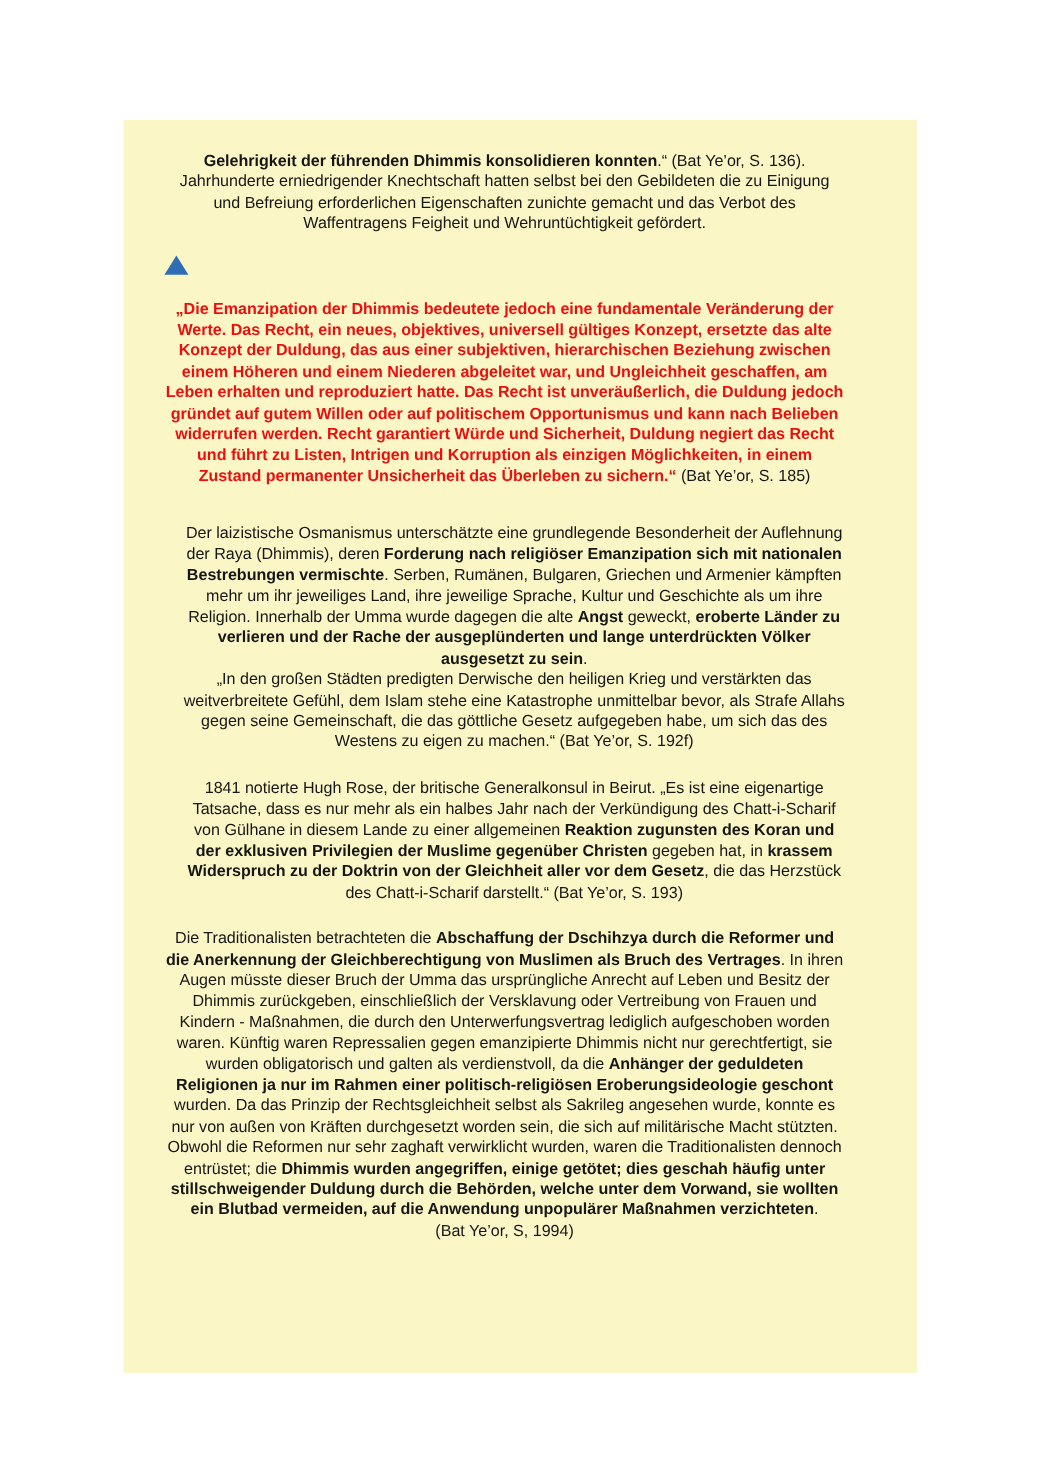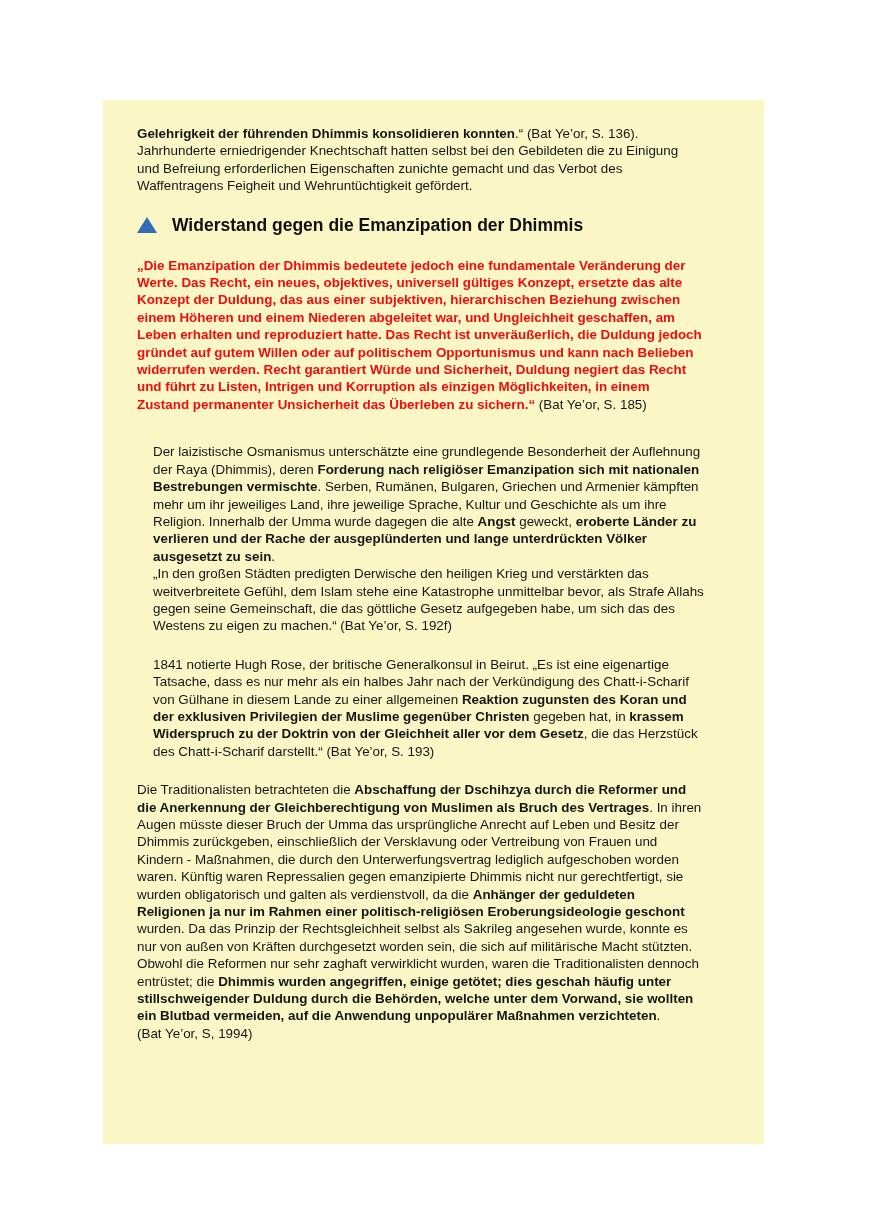--- a/index.html
+++ b/index.html
@@ -13,21 +13,21 @@
     position:absolute;left:103px;top:100px;
     width:661px;height:1044px;
     box-sizing:border-box;
     padding:25px 60px 0 34px;
     background:#FAF6C5;
     color:#161616;
     font-size:13.4px;
     line-height:17.4px;
     overflow:hidden;
   }
-  .para{margin:0 0 18px 0;}
+  .para{margin:0 0 18px 0;text-align:center;}
   .mb19{margin-bottom:30px;}
   .mb21{margin-bottom:21px;margin-left:16px;}
   .mb0{margin-bottom:0;}
   .b{font-weight:bold;}
   .red{color:#EE0E0E;}
   .heading{
     display:flex;align-items:center;gap:15px;
     margin:15px 0 20px 0;
   }
   .tri{
@@ -46,21 +46,20 @@
 </style>
 </head>
 <body>
 
 <div class="panel">
 
   <div class="para"><span class="b">Gelehrigkeit der führenden Dhimmis konsolidieren konnten</span><span>.“ (Bat Ye’or, S. 136). Jahrhunderte erniedrigender Knechtschaft hatten selbst bei den Gebildeten die zu Einigung und Befreiung erforderlichen Eigenschaften zunichte gemacht und das Verbot des Waffentragens Feigheit und Wehruntüchtigkeit gefördert.</span></div>
 
   <div class="heading">
     <span class="tri"></span>
-    <span class="heading-text">Widerstand gegen die Emanzipation der Dhimmis</span>
   </div>
 
   <div class="para mb19"><span class="b red">„Die Emanzipation der Dhimmis bedeutete jedoch eine fundamentale Veränderung der Werte. Das Recht, ein neues, objektives, universell gültiges Konzept, ersetzte das alte Konzept der Duldung, das aus einer subjektiven, hierarchischen Beziehung zwischen einem Höheren und einem Niederen abgeleitet war, und Ungleichheit geschaffen, am Leben erhalten und reproduziert hatte. Das Recht ist unveräußerlich, die Duldung jedoch gründet auf gutem Willen oder auf politischem Opportunismus und kann nach Belieben widerrufen werden. Recht garantiert Würde und Sicherheit, Duldung negiert das Recht und führt zu Listen, Intrigen und Korruption als einzigen Möglichkeiten, in einem Zustand permanenter Unsicherheit das Überleben zu sichern.“</span><span> (Bat Ye’or, S. 185)</span></div>
 
   <div class="para mb21"><span>Der laizistische Osmanismus unterschätzte eine grundlegende Besonderheit der Auflehnung der Raya (Dhimmis), deren </span><span class="b">Forderung nach religiöser Emanzipation sich mit nationalen Bestrebungen vermischte</span><span>. Serben, Rumänen, Bulgaren, Griechen und Armenier kämpften mehr um ihr jeweiliges Land, ihre jeweilige Sprache, Kultur und Geschichte als um ihre Religion. Innerhalb der Umma wurde dagegen die alte </span><span class="b">Angst</span><span> geweckt, </span><span class="b">eroberte Länder zu verlieren und der Rache der ausgeplünderten und lange unterdrückten Völker ausgesetzt zu sein</span><span>.</span><br><span>„In den großen Städten predigten Derwische den heiligen Krieg und verstärkten das weitverbreitete Gefühl, dem Islam stehe eine Katastrophe unmittelbar bevor, als Strafe Allahs gegen seine Gemeinschaft, die das göttliche Gesetz aufgegeben habe, um sich das des Westens zu eigen zu machen.“ (Bat Ye’or, S. 192f)</span></div>
 
   <div class="para mb21"><span>1841 notierte Hugh Rose, der britische Generalkonsul in Beirut. „Es ist eine eigenartige Tatsache, dass es nur mehr als ein halbes Jahr nach der Verkündigung des Chatt-i-Scharif von Gülhane in diesem Lande zu einer allgemeinen </span><span class="b">Reaktion zugunsten des Koran und der exklusiven Privilegien der Muslime gegenüber Christen</span><span> gegeben hat, in </span><span class="b">krassem Widerspruch zu der Doktrin von der Gleichheit aller vor dem Gesetz</span><span>, die das Herzstück des Chatt-i-Scharif darstellt.“ (Bat Ye’or, S. 193)</span></div>
 
   <div class="para mb0"><span>Die Traditionalisten betrachteten die </span><span class="b">Abschaffung der Dschihzya durch die Reformer und die Anerkennung der Gleichberechtigung von Muslimen als Bruch des Vertrages</span><span>. In ihren Augen müsste dieser Bruch der Umma das ursprüngliche Anrecht auf Leben und Besitz der Dhimmis zurückgeben, einschließlich der Versklavung oder Vertreibung von Frauen und Kindern -  Maßnahmen, die durch den Unterwerfungsvertrag lediglich aufgeschoben worden waren. Künftig waren Repressalien gegen emanzipierte Dhimmis nicht nur gerechtfertigt, sie wurden obligatorisch und galten als verdienstvoll, da die </span><span class="b">Anhänger der geduldeten Religionen ja nur im Rahmen einer politisch-religiösen Eroberungsideologie geschont</span><span> wurden. Da das Prinzip der Rechtsgleichheit selbst als Sakrileg angesehen wurde, konnte es nur von außen von Kräften durchgesetzt worden sein, die sich auf militärische Macht stützten. Obwohl die Reformen nur sehr zaghaft verwirklicht wurden, waren die Traditionalisten dennoch entrüstet; die </span><span class="b">Dhimmis wurden angegriffen, einige getötet; dies geschah häufig unter stillschweigender Duldung durch die Behörden, welche unter dem Vorwand, sie wollten ein Blutbad vermeiden, auf die Anwendung unpopulärer Maßnahmen verzichteten</span><span>.</span><br><span>(Bat Ye’or, S, 1994)</span></div>
 

